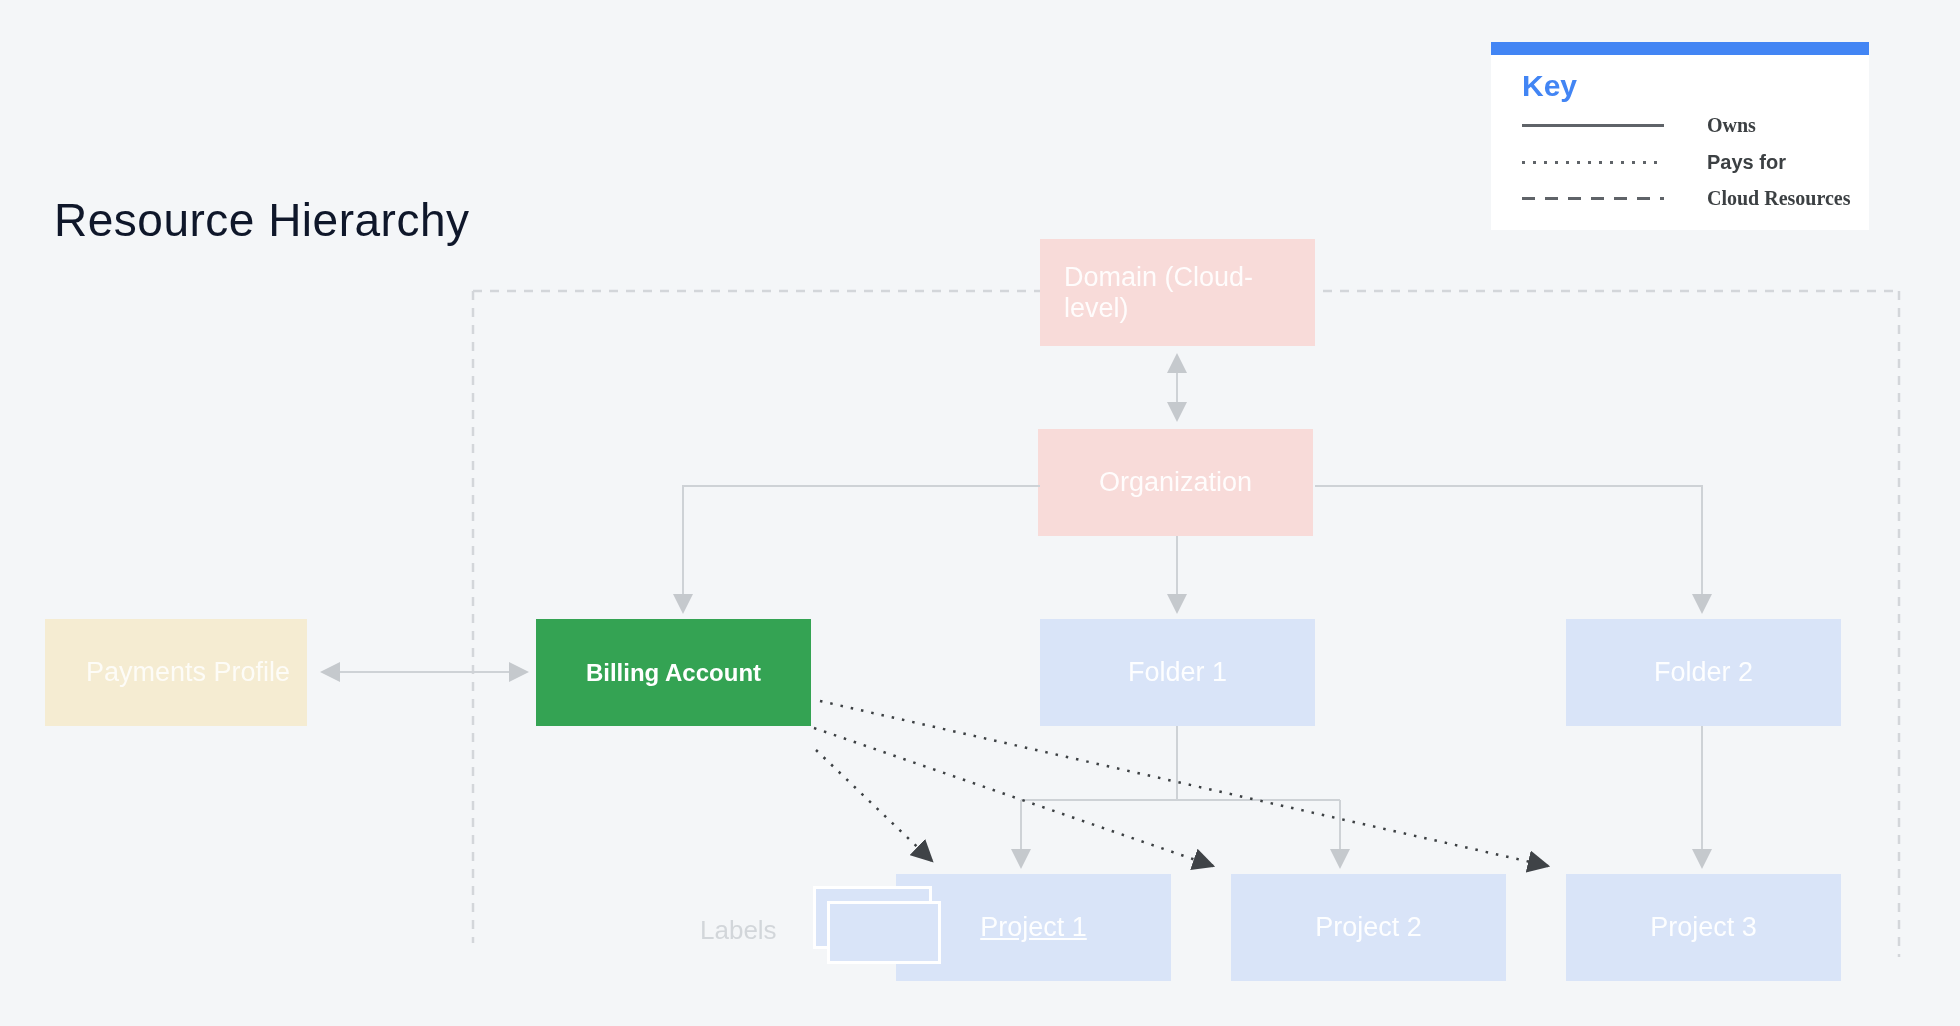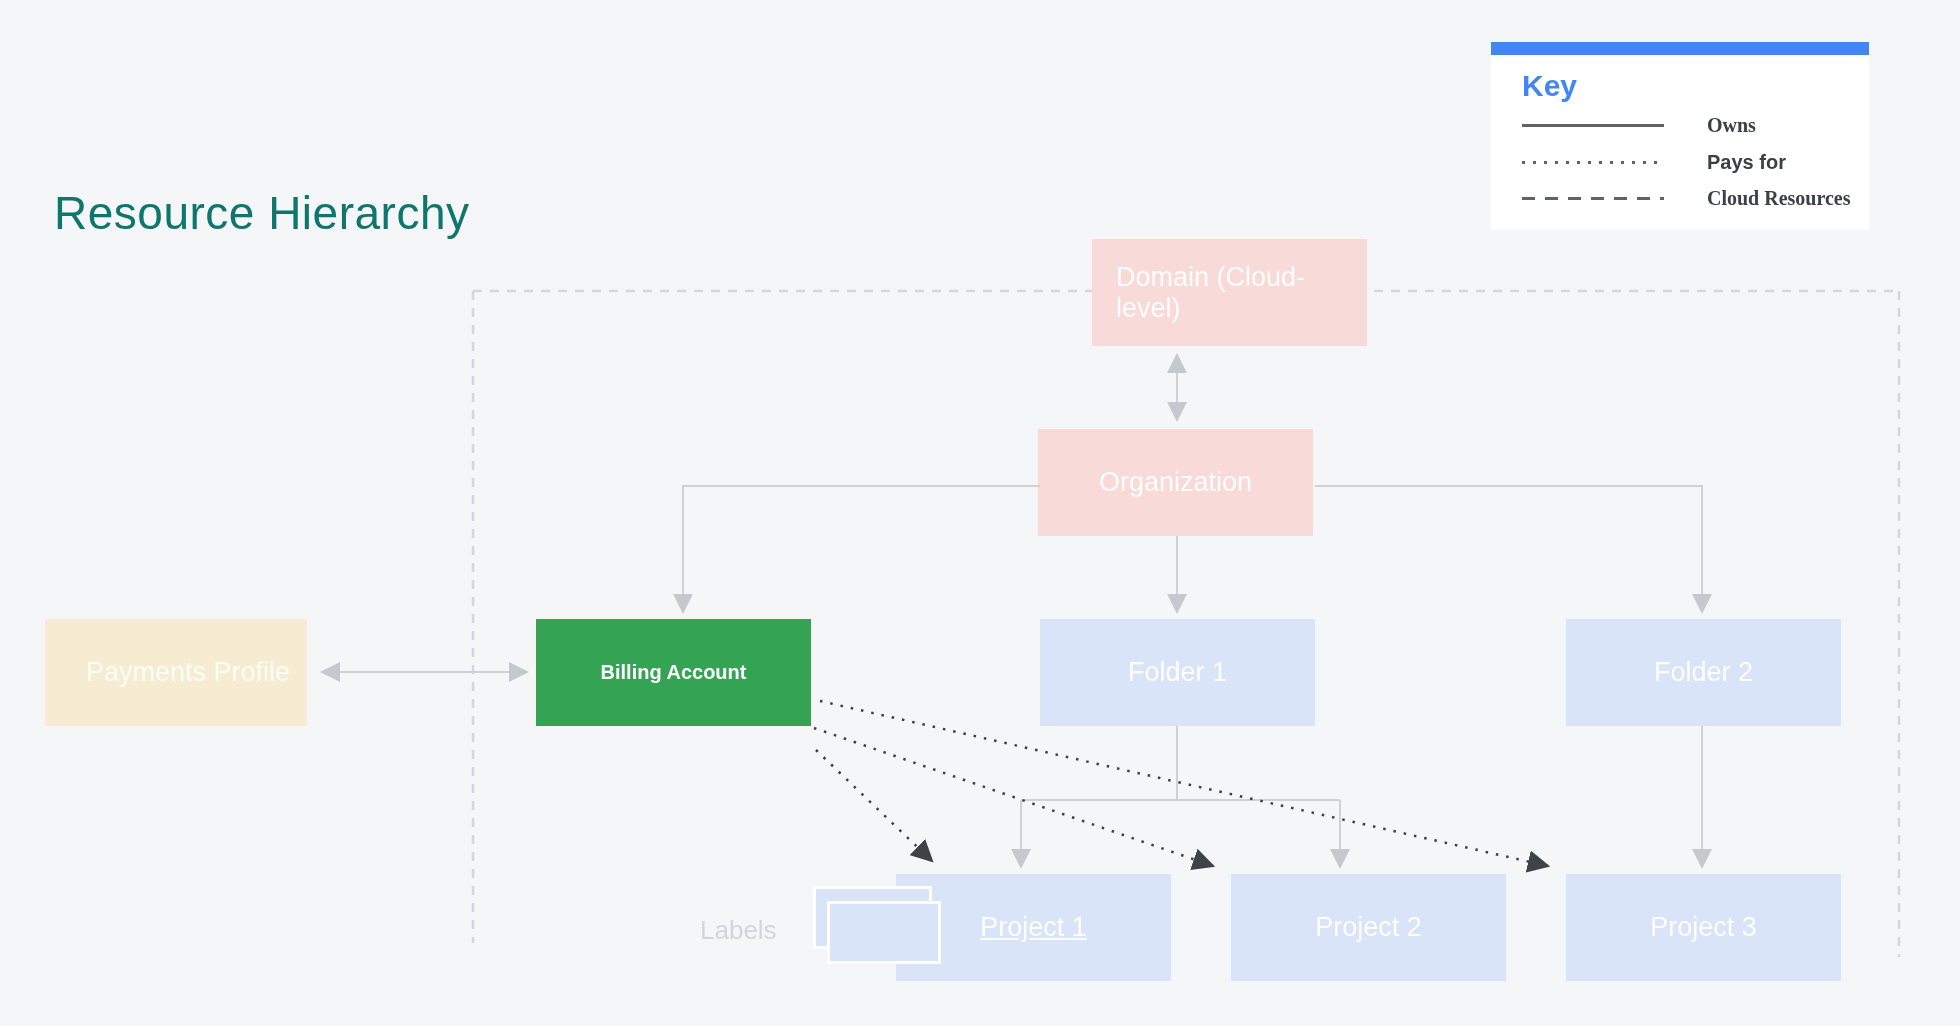--- a/index.html
+++ b/index.html
@@ -7,22 +7,22 @@
   body { font-family: "Liberation Sans", sans-serif; background: #f4f6f8; }
 
   .canvas { position: relative; width: 1960px; height: 1026px; background: #f4f6f8; }
 
   svg.layer { position: absolute; left: 0; top: 0; width: 1960px; height: 1026px; }
   .layer-behind { z-index: 1; }
   .layer-front  { z-index: 3; }
 
   
   .page-title {
-    position: absolute; left: 54px; top: 186px; z-index: 2;
-    font-size: 46px; font-weight: 400; color: #0f766e; letter-spacing: 0.5px;
+    position: absolute; left: 54px; top: 193px; z-index: 2;
+    font-size: 46px; font-weight: 400; color: #0f172a; letter-spacing: 0.5px;
   }
 
   
   .legend {
     position: absolute; left: 1491px; top: 42px; width: 378px; z-index: 5;
     background: #ffffff;
   }
   .legend-accent-bar { height: 13px; background: #4285f4; }
   .legend-body { padding: 14px 18px 20px 31px; }
   .legend-heading { color: #4285f4; font-size: 30px; font-weight: bold; line-height: 34px; }
@@ -40,23 +40,23 @@
 
   
   .node {
     position: absolute; width: 275px; height: 107px; z-index: 2;
     display: flex; align-items: center; justify-content: center;
     font-size: 27px;
   }
   .node-pink  { background: #f8dbd9; color: rgba(255,255,255,0.92); }
   .node-cream { background: #f5ecd2; color: rgba(255,255,255,0.82); }
   .node-blue  { background: #d9e4f8; color: rgba(255,255,255,0.95); }
-  .node-green { background: #34a353; color: #ffffff; font-weight: bold; font-size: 20px; text-align: center; }
+  .node-green { background: #34a353; color: #ffffff; font-weight: bold; font-size: 24px; text-align: center; }
 
-  .node-domain       { left: 1092px; top: 239px; padding-left: 24px; }
+  .node-domain       { left: 1040px; top: 239px; padding-left: 24px; }
   .node-organization { left: 996px; top: 429px; margin-left: 42px; }
   .node-payments     { left: 45px;   top: 619px; width: 262px; padding-left: 24px; }
   .node-billing      { left: 536px;  top: 619px; }
   .node-folder1      { left: 1040px; top: 619px; }
   .node-folder2      { left: 1566px; top: 619px; }
   .node-project1     { left: 896px;  top: 874px; text-decoration: underline; }
   .node-project2     { left: 1231px; top: 874px; }
   .node-project3     { left: 1566px; top: 874px; }
 
   

